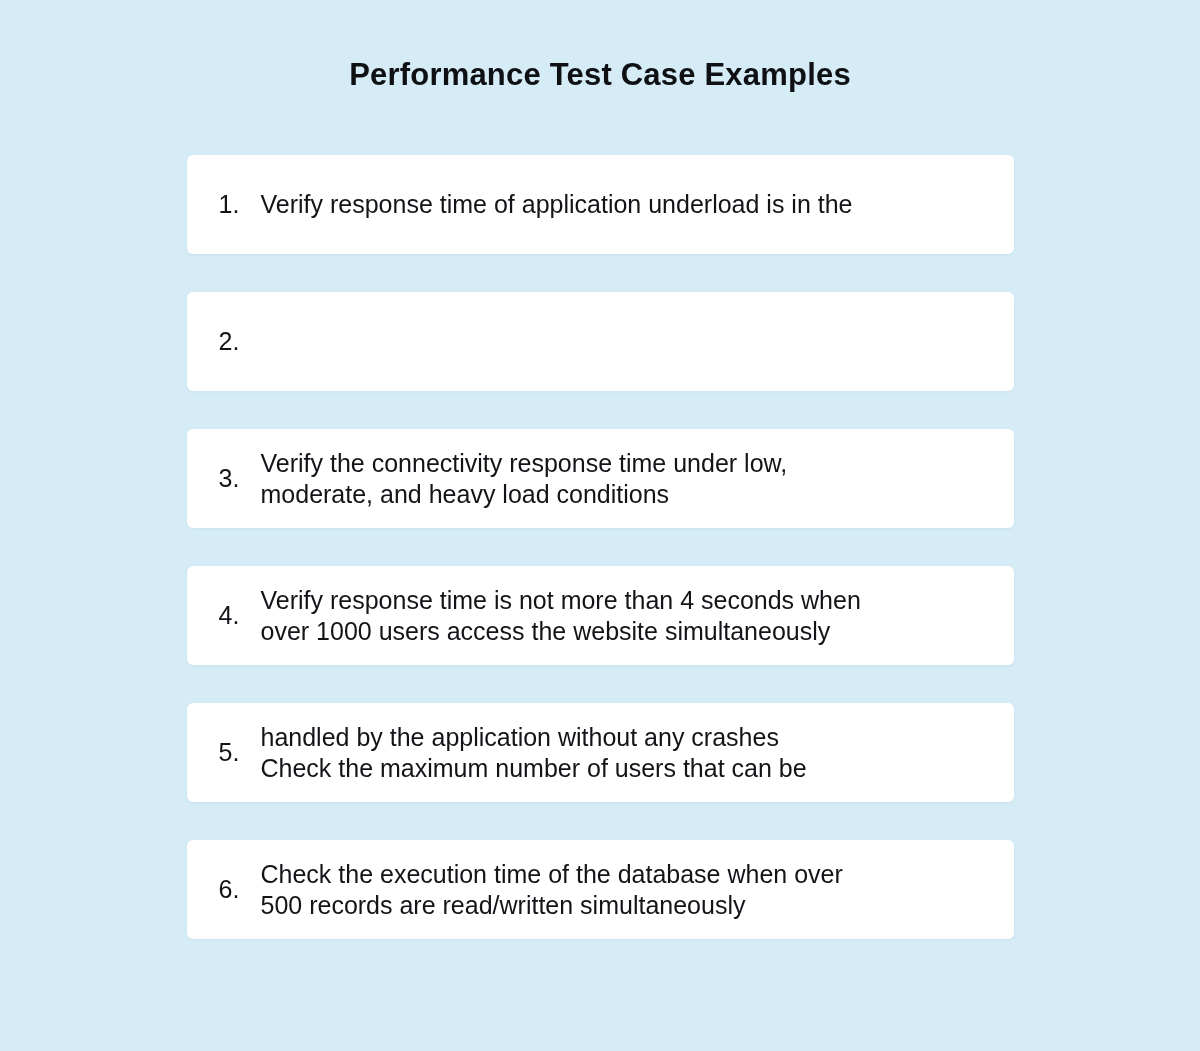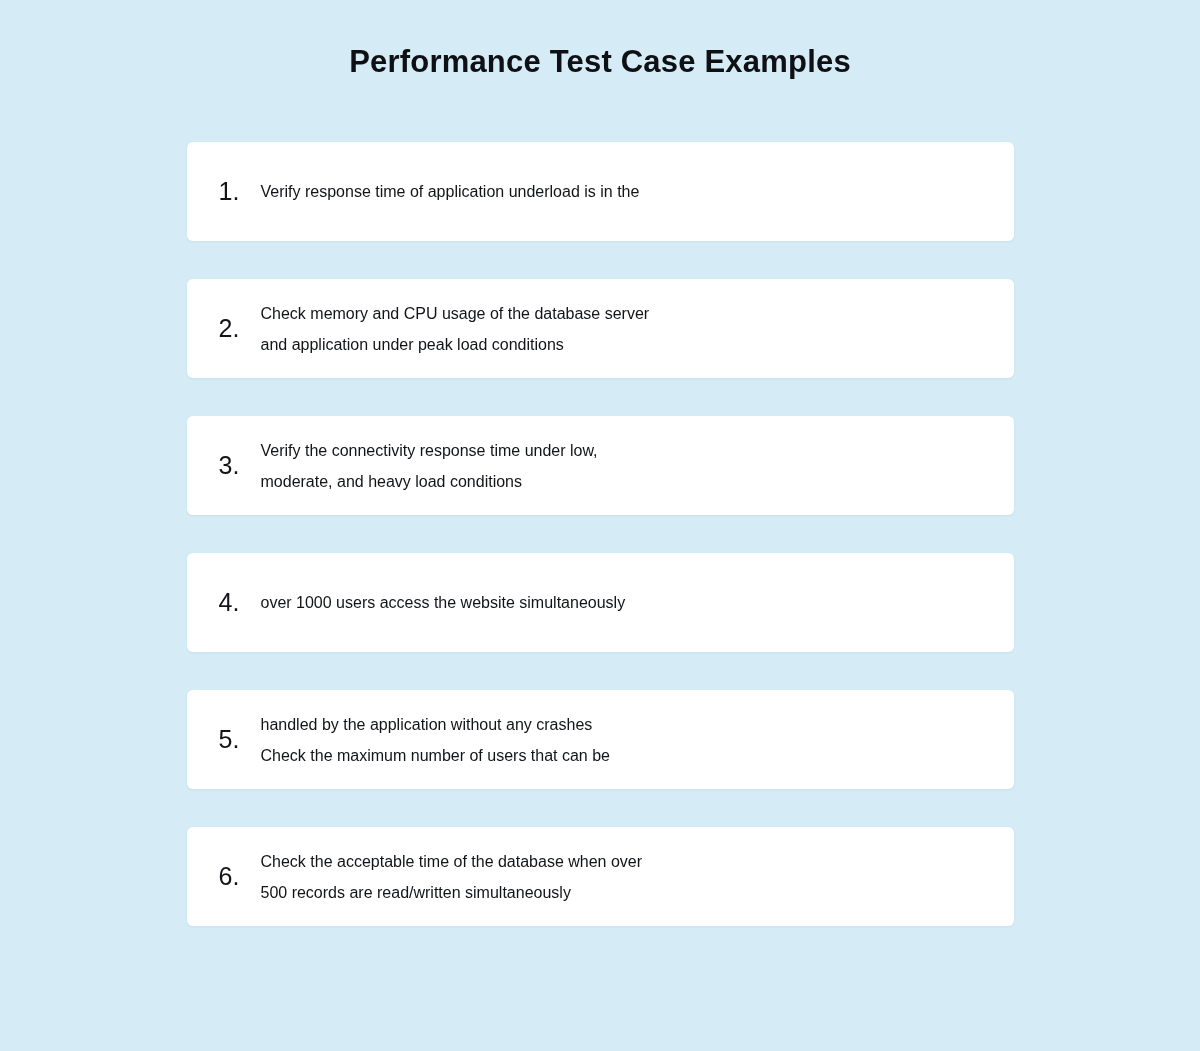--- a/index.html
+++ b/index.html
@@ -13,21 +13,21 @@
     font-family: "Liberation Sans", "DejaVu Sans", sans-serif;
     color: #121418;
     overflow: hidden;
   }
   .page {
     width: 1200px;
     height: 1051px;
     box-sizing: border-box;
   }
   .title {
-    margin: 0;
+    margin: 13px;
     padding-top: 44px;
     text-align: center;
     font-size: 31px;
     font-weight: 700;
     letter-spacing: 0.2px;
     color: #0e1014;
   }
   .cards {
     width: 827px;
     margin: 62px auto 0 auto;
@@ -47,21 +47,21 @@
     flex: 0 0 26px;
     margin-right: 16px;
     font-size: 25px;
     line-height: 31px;
     color: #121418;
     text-align: left;
   }
   .text {
     flex: 1;
     margin: 0;
-    font-size: 16px;
+    font-size: 25px;
     line-height: 31px;
     color: #121418;
   }
   .text .line {
     display: block;
     white-space: nowrap;
   }
 </style>
 </head>
 <body>
@@ -74,51 +74,48 @@
 
     <div class="card">
       <span class="num">1.</span>
       <p class="text">
           <span class="line">Verify response time of application underload is in the</span>
         </p>
     </div>
 
     <div class="card">
       <span class="num">2.</span>
-      <p class="text">
-          <span class="line">Check memory and CPU usage of the database server</span>
-          <span class="line">and application under peak load conditions</span>
-        </p>
     </div>
 
     <div class="card">
       <span class="num">3.</span>
       <p class="text">
           <span class="line">Verify the connectivity response time under low,</span>
           <span class="line">moderate, and heavy load conditions</span>
         </p>
     </div>
 
     <div class="card">
       <span class="num">4.</span>
       <p class="text">
+          <span class="line">Verify response time is not more than 4 seconds when</span>
           <span class="line">over 1000 users access the website simultaneously</span>
         </p>
     </div>
 
     <div class="card">
       <span class="num">5.</span>
       <p class="text">
           <span class="line">handled by the application without any crashes</span>
           <span class="line">Check the maximum number of users that can be</span>
         </p>
     </div>
 
     <div class="card">
       <span class="num">6.</span>
       <p class="text">
-          <span class="line">Check the acceptable time of the database when over</span>
+          <span class="line">Check the execution time of the database when over</span>
           <span class="line">500 records are read/written simultaneously</span>
         </p>
     </div>
 
   </div>
 </div>
 
 </body></html>

